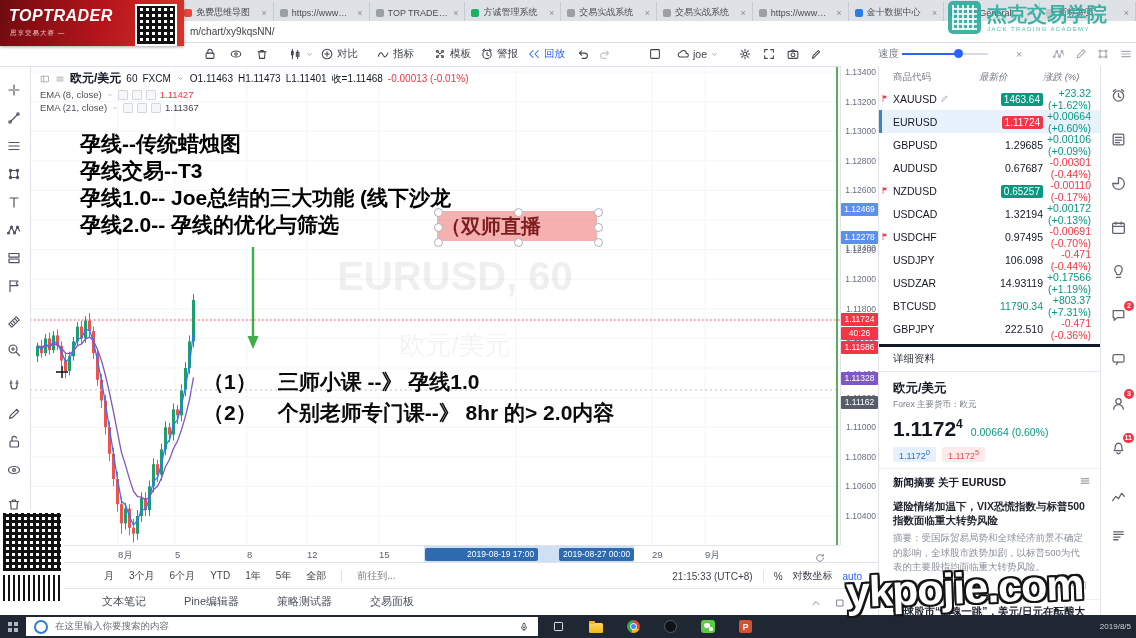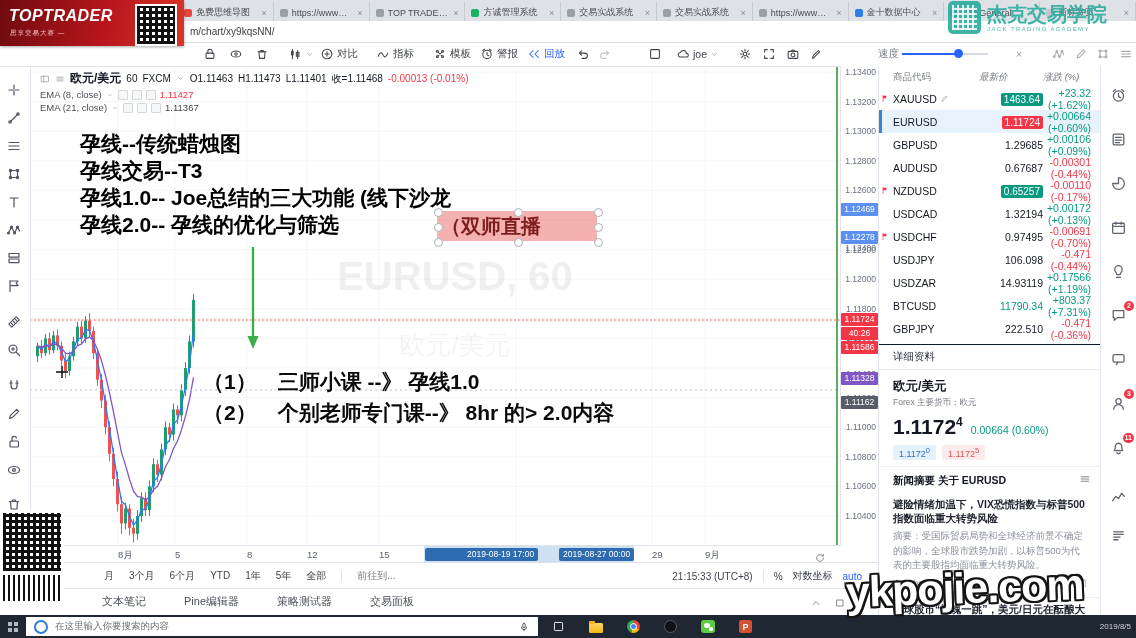--- a/index.html
+++ b/index.html
@@ -73,21 +73,21 @@
   .wl-head{display:grid;grid-template-columns:86px 64px 1fr;padding:5px 10px 3px 14px;font-size:9.5px;color:#787b86;}
   .wl-head span:nth-child(2),.wl-head span:nth-child(3){text-align:left;font-style:italic;}
   .wl-row{display:grid;grid-template-columns:86px 64px 1fr;height:23px;align-items:center;padding:0 10px 0 14px;font-size:10.5px;position:relative;}
   .wl-row.sel{background:#e7f2fc;}
   .wl-row.sel::before{content:"";position:absolute;left:0;top:0;bottom:0;width:3px;background:#3b82d6;}
   .wl-sym{display:flex;align-items:center;gap:3px;font-weight:500;}
   .wl-flag{position:absolute;left:2px;color:#f23645;}
   .wl-pr,.wl-ch{text-align:right;}
   .pchip{display:inline-block;padding:1px 3px;border-radius:2px;color:#fff;font-size:10px;text-align:center;}
   .up{color:#089981;} .down{color:#f23645;}
-  .wl-sec{padding:5px 14px;border-top:1px solid #0f172a;border-bottom:1px solid #e6e9ef;font-size:10.5px;color:#2a2e39;margin-top:4px;}
+  .wl-sec{padding:5px 14px;border-top:3px solid #0f172a;border-bottom:1px solid #e6e9ef;font-size:10.5px;color:#2a2e39;margin-top:4px;}
   .dt{padding:8px 14px 6px;border-bottom:1px solid #eceff4;}
   .dt-name{font-size:12.5px;font-weight:700;}
   .dt-meta{font-size:8.5px;color:#787b86;margin-top:2px;}
   .dt-price{margin-top:6px;display:flex;align-items:baseline;gap:8px;}
   .dt-big{font-size:21px;font-weight:700;}
   .dt-big sup{font-size:12px;}
   .dt-chg{font-size:10.5px;color:#089981;}
   .dt-chips{margin-top:6px;display:flex;gap:6px;font-size:9px;}
   .bidc{background:#e6f0fb;color:#2d72c8;padding:1px 6px;border-radius:2px;}
   .askc{background:#fdeaea;color:#e05252;padding:1px 6px;border-radius:2px;}

